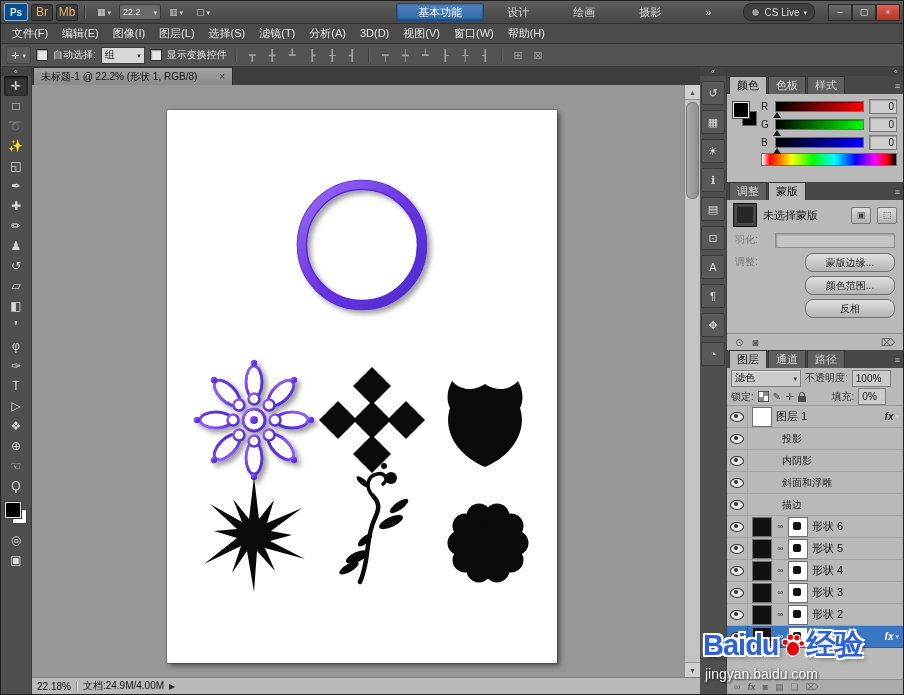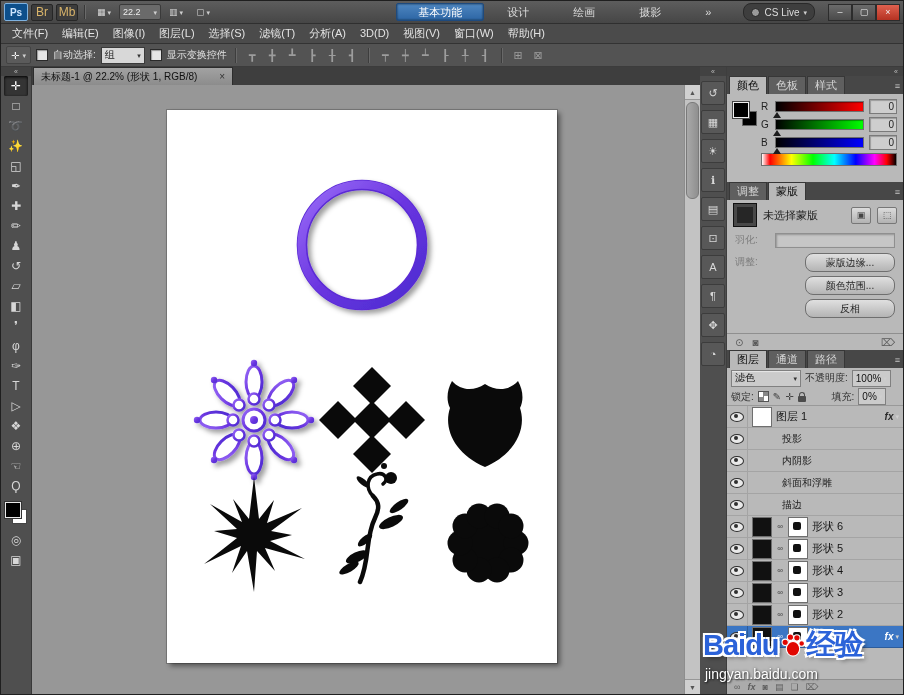--- a/index.html
+++ b/index.html
@@ -401,20 +401,26 @@
               <circle cx="344" cy="416" r="12.5"></circle>
             </g>
           </svg>
         </div>
         <div class="vscroll">
           <div class="arr">▲</div>
           <div class="vthumb"></div>
           <div class="arr bottom">▼</div>
         </div>
       </div>
+      <div class="statusbar">
+        <span>22.18%</span>
+        <span class="sb-sep"></span>
+        <span>文档:24.9M/4.00M</span>
+        <span class="sb-play">▶</span>
+      </div>
     </div>
 
     <div class="dock">
       <div class="iconstrip">
         <div class="is-head">«</div>
         <span class="dock-ico">↺</span>
         <span class="dock-ico">▦</span>
         <span class="dock-ico">☀</span>
         <span class="dock-ico">ℹ</span>
         <span class="dock-ico">▤</span>

